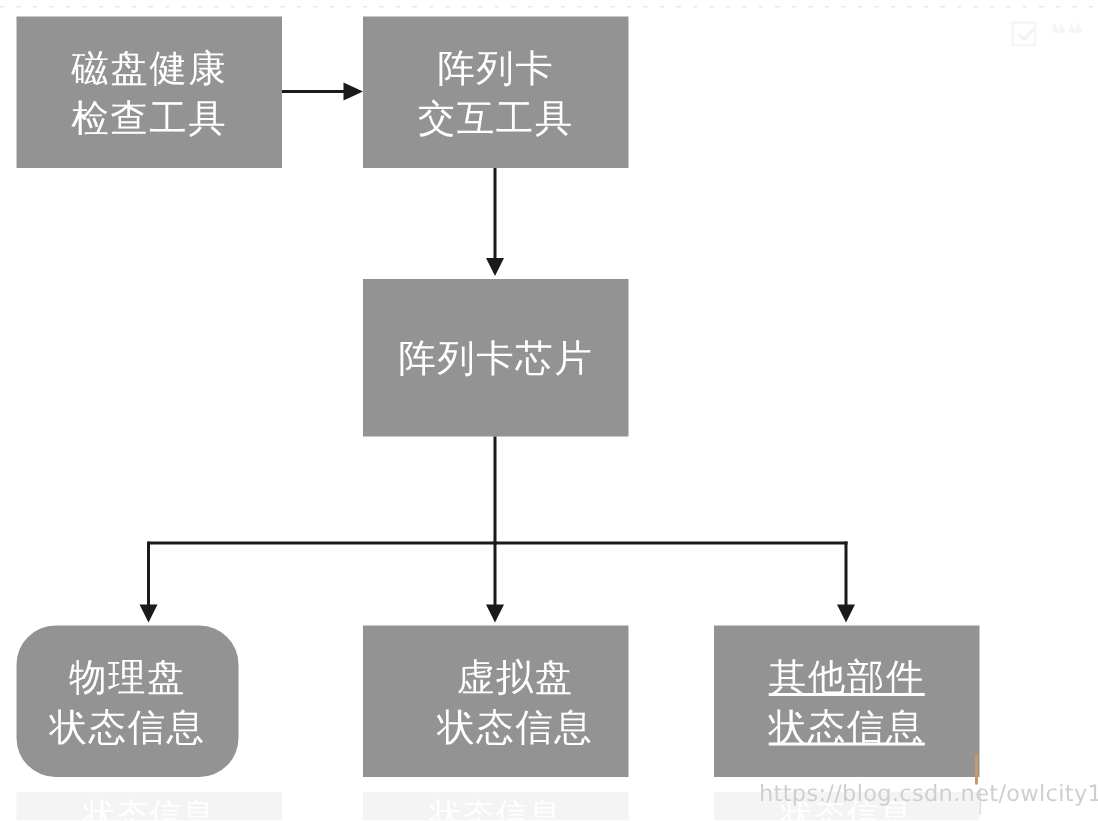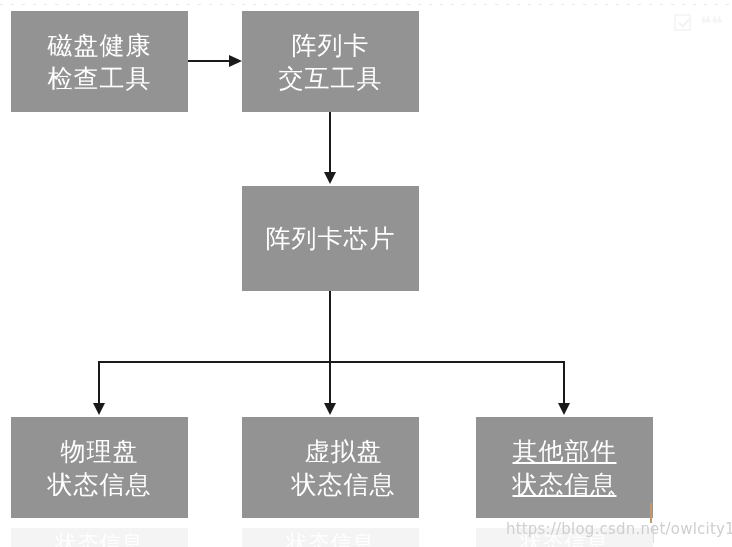--- a/index.html
+++ b/index.html
@@ -158,21 +158,21 @@
 
   <div class="line-v" style="left:98px; top:361px; height:44px;"></div>
   <div class="arrow-down" style="left:93px; top:403px;"></div>
 
   <div class="line-v" style="left:329px; top:361px; height:44px;"></div>
   <div class="arrow-down" style="left:324px; top:403px;"></div>
 
   <div class="line-v" style="left:563px; top:361px; height:44px;"></div>
   <div class="arrow-down" style="left:558px; top:403px;"></div>
 
-  <div class="node" style="left:11px; top:417px; width:177px; height:101px;">物理盘
+  <div class="node" style="left:11px; top:417px; width:148px; height:101px;border-radius:26px;">物理盘
 状态信息</div>
 
   <div class="node" style="left:242px; top:417px; width:177px; height:101px;padding-left:26px;">虚拟盘
 状态信息</div>
 
   <div class="node" style="left:476px; top:417px; width:177px; height:101px;text-decoration:underline;">其他部件
 状态信息</div>
 
   <div class="ghost" style="left:11px; top:528px; width:177px; height:30px;">状态信息</div>
 

